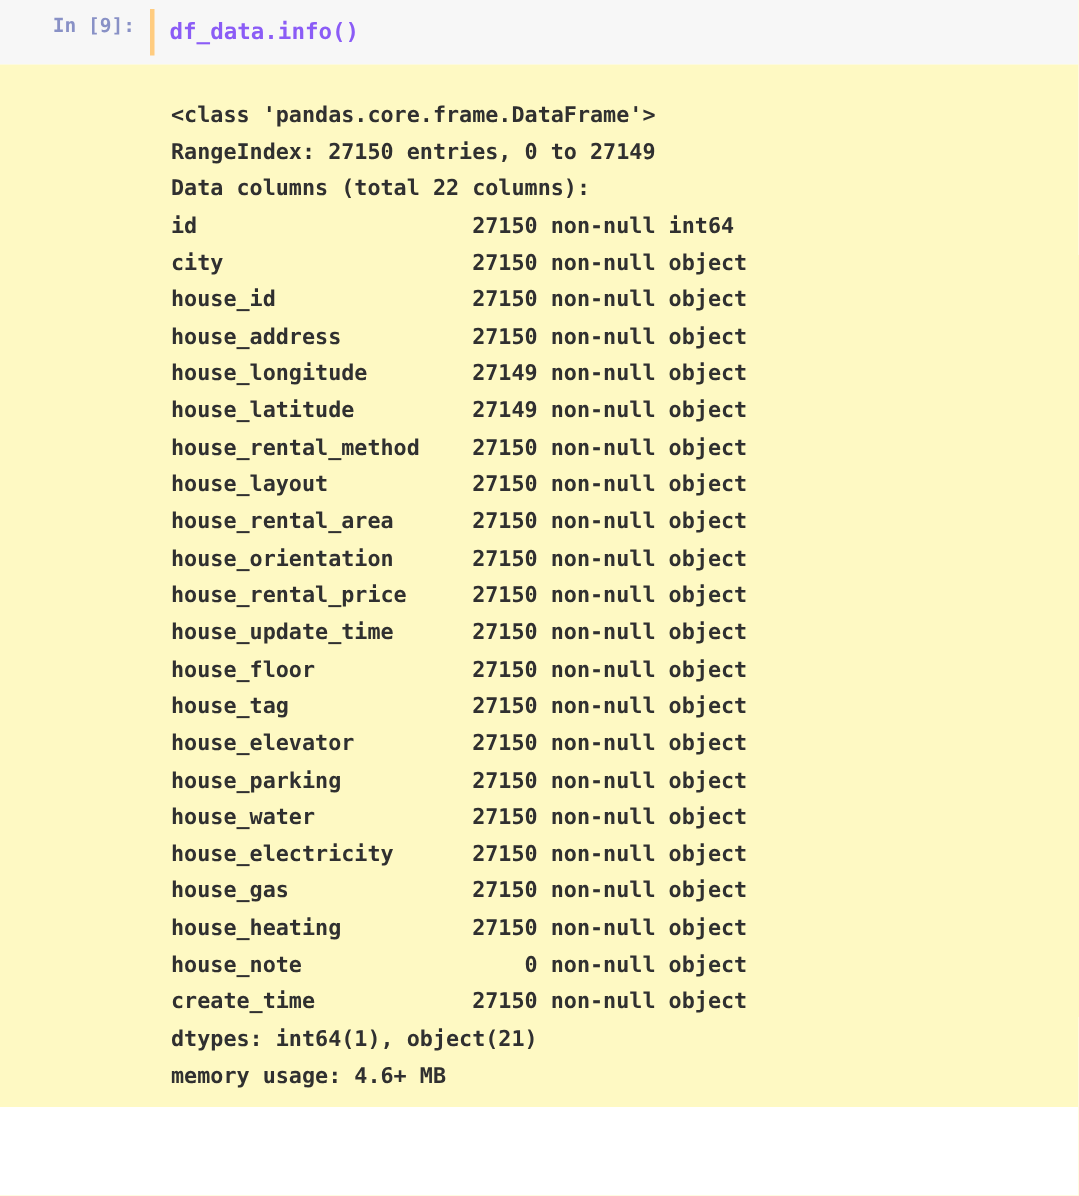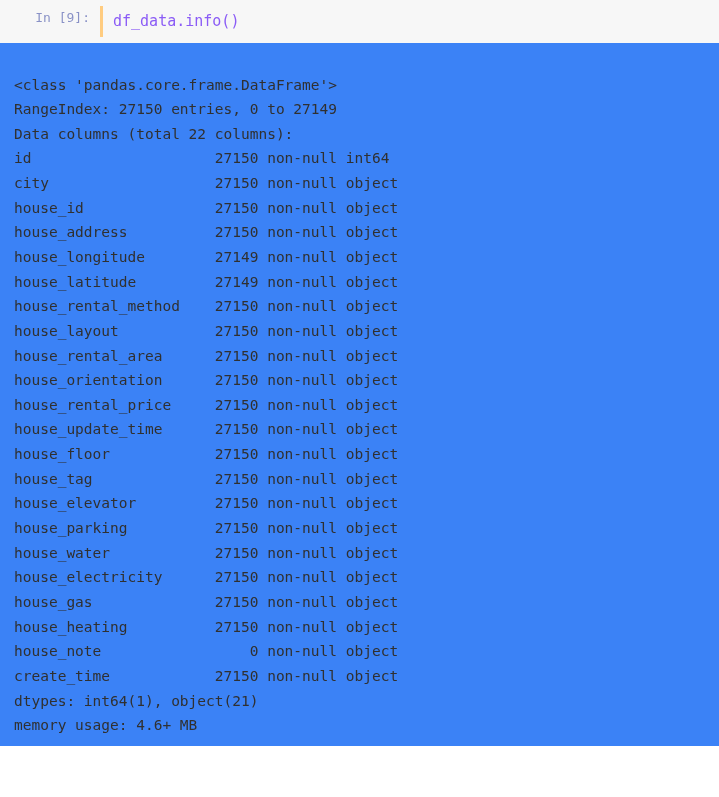--- a/index.html
+++ b/index.html
@@ -1,18 +1,19 @@
 <!DOCTYPE html>
 <html><head>
   <meta charset="utf-8">
   <style>
     * {
       margin: 0;
       padding: 0;
       box-sizing: border-box;
+      font-weight: bold;
     }
     body {
       font-family: "DejaVu Sans Mono", "Liberation Mono", Menlo, Consolas, monospace;
       font-size: 14px;
       background: #fff;
       color: #303030;
       width: 719px;
     }
     .cell {
       display: flex;
@@ -43,23 +44,22 @@
       border-left: 3px solid #ffcc80;
       padding-left: 10px;
       line-height: 1.5;
     }
     .code-line {
       font-family: "DejaVu Sans Mono", monospace;
       font-size: 15px;
       color: #8b5cf6;
     }
     .output-cell {
-      background: #3b82f6;
+      background: #fef9c3;
       padding: 18px 0 4px 0;
-      flex-direction: column;
     }
     .output-body {
       padding-left: 14px;
     }
     .output-pre {
       font-family: "DejaVu Sans Mono", monospace;
       font-size: 14.5px;
       line-height: 1.7;
       color: #303030;
       white-space: pre;

